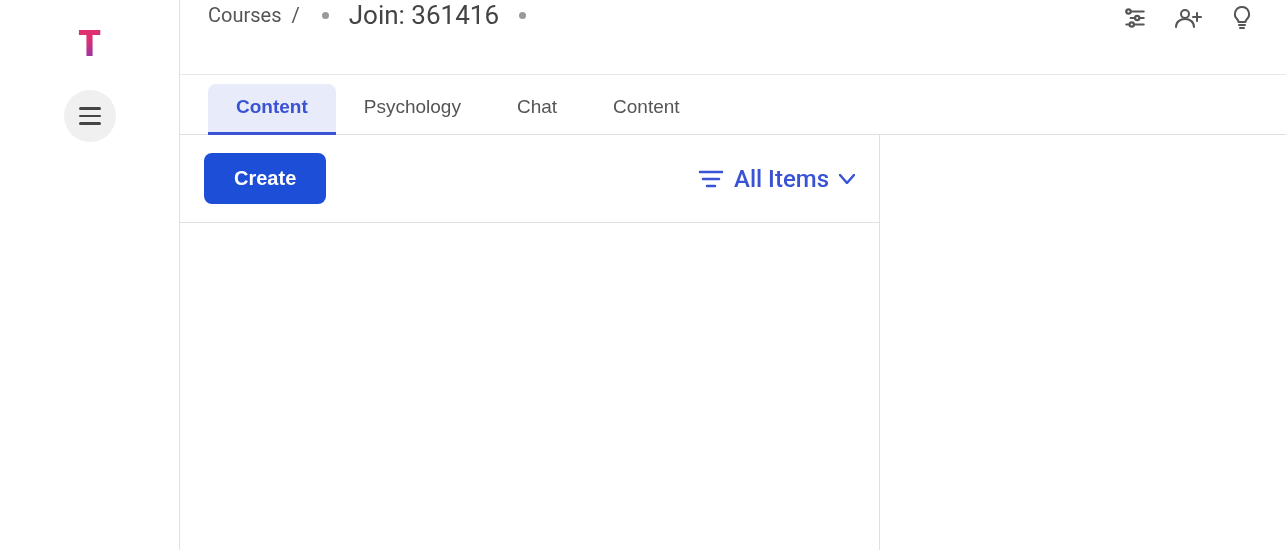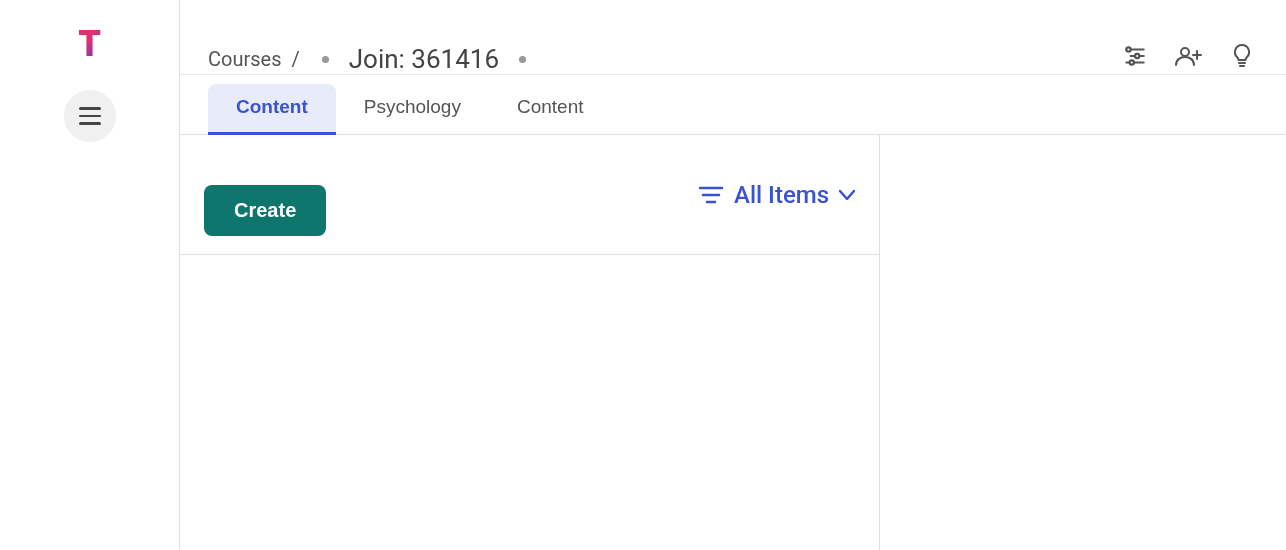--- a/index.html
+++ b/index.html
@@ -78,21 +78,21 @@
     
     .main-content {
       flex: 1;
       display: flex;
       flex-direction: column;
     }
 
     
     .header {
       display: flex;
-      align-items: flex-end;
+      align-items: flex-start;
       padding: 0 28px;
       height: 75px;
       border-bottom: 1px solid #e8e8e8;
       gap: 0;
     }
 
     .breadcrumb {
       display: flex;
       align-items: center;
       gap: 8px;
@@ -199,30 +199,29 @@
 
     .toolbar {
       display: flex;
       align-items: center;
       padding: 18px 24px;
       gap: 20px;
       border-bottom: 1px solid #e0e0e0;
     }
 
     .create-button {
-      background: #0f766e;
+      background: #1d4ed8;
       color: #fff;
       border: none;
       border-radius: 8px;
       padding: 14px 30px;
       font-size: 20px;
       font-weight: 600;
       cursor: pointer;
       white-space: nowrap;
-      margin-top: 32px;
     }
 
     .filter-area {
       display: flex;
       align-items: center;
       gap: 10px;
       margin-left: auto;
       cursor: pointer;
     }
 
@@ -320,20 +319,21 @@
             <path d="M10 24h4"></path>
             <path d="M12 3a7 7 0 0 1 5 11.95c-.9.9-1.5 2.05-1.5 3.05H8.5c0-1-.6-2.15-1.5-3.05A7 7 0 0 1 12 3z"></path>
           </svg>
         </button>
       </div>
     </div>
 
     <div class="tabs">
       <button class="tab active">Content</button>
       <button class="tab">Psychology</button>
+      <button class="tab">Chat</button>
       <button class="tab">Content</button>
     </div>
 
     <div class="content-area">
       <div class="left-panel">
         <div class="toolbar">
           <button class="create-button">Create</button>
           <div class="filter-area">
             <span class="filter-icon">
               <svg width="26" height="22" viewBox="0 0 26 22" fill="none">

